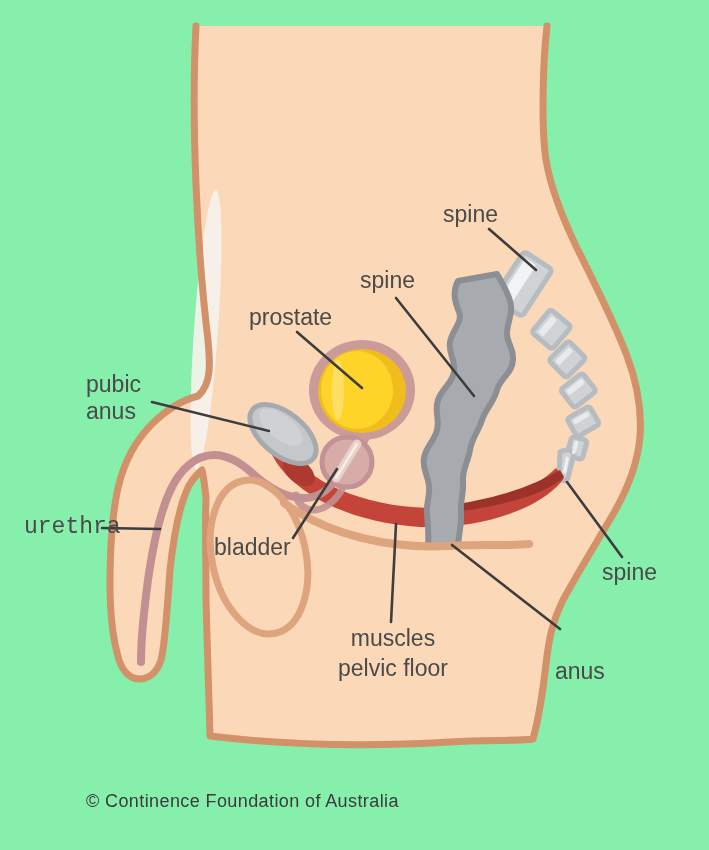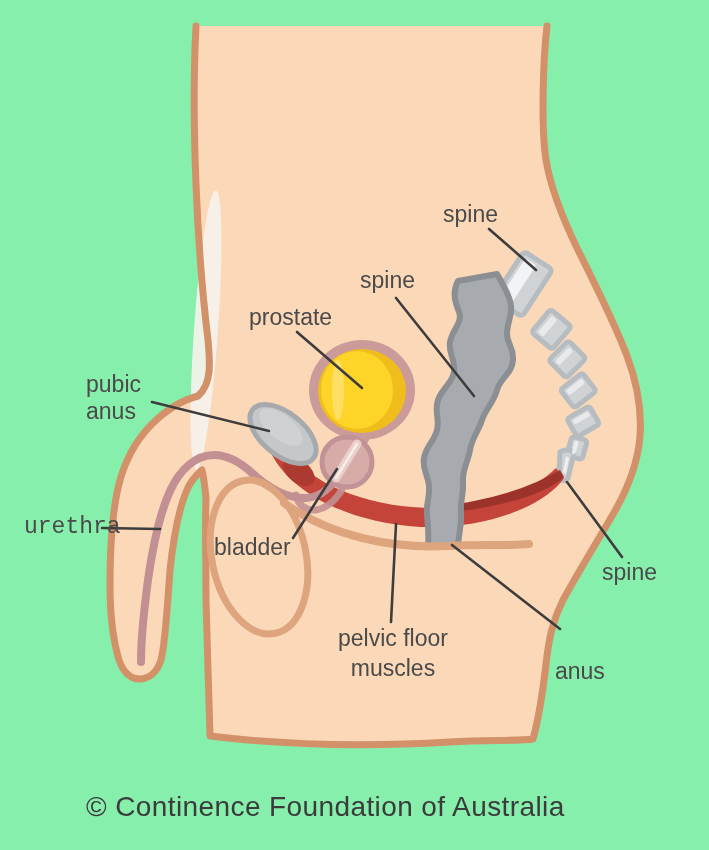--- a/index.html
+++ b/index.html
@@ -16,21 +16,21 @@
   .lbl-pubic{right:568px;top:371px;text-align:left;line-height:27px;}
   .lbl-urethra{left:24px;top:514px;font-family:Liberation Mono, monospace;}
   .lbl-bladder{left:249px;top:304px;}
   .lbl-bowel{left:360px;top:267px;}
   .lbl-spine{left:443px;top:201px;}
   .lbl-prostate{left:214px;top:534px;}
   .lbl-pelvic{left:310px;top:623px;width:166px;text-align:center;line-height:30px;}
   .lbl-coccyx{left:602px;top:559px;}
   .lbl-anus{left:555px;top:658px;}
   .credit{
-    position:absolute;left:86px;top:791px;color:#3b3b3b;font-size:28px;
+    position:absolute;left:86px;top:791px;color:#3b3b3b;font-size:18px;
     letter-spacing:0.4px;font-weight:300;white-space:nowrap;
   }
 </style>
 </head>
 <body>
 
 <div class="stage">
 
   <svg width="709" height="850" viewBox="0 0 709 850">
 
@@ -219,20 +219,20 @@
   <div class="lbl lbl-spine">spine</div>
   <div class="lbl lbl-bowel">spine</div>
   <div class="lbl lbl-bladder">prostate</div>
   <div class="lbl two lbl-pubic">
     <div>pubic</div>
     <div>anus</div>
   </div>
   <div class="lbl lbl-urethra">urethra</div>
   <div class="lbl lbl-prostate">bladder</div>
   <div class="lbl two lbl-pelvic">
+    <div>muscles</div>
     <div>pelvic floor</div>
-    <div>muscles</div>
   </div>
   <div class="lbl lbl-coccyx">spine</div>
   <div class="lbl lbl-anus">anus</div>
 
   <div class="credit">© Continence Foundation of Australia</div>
 </div>
 
 </body></html>

